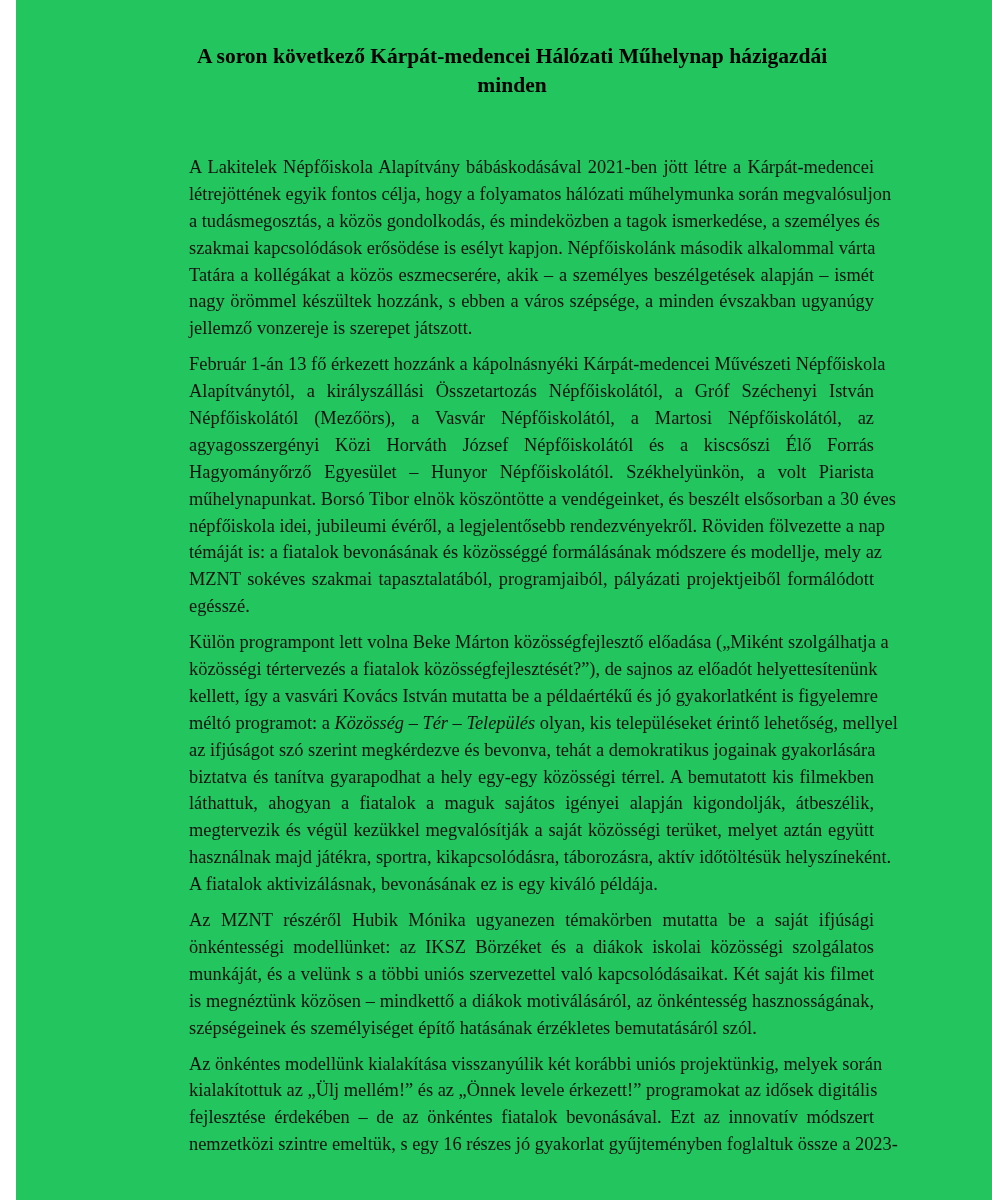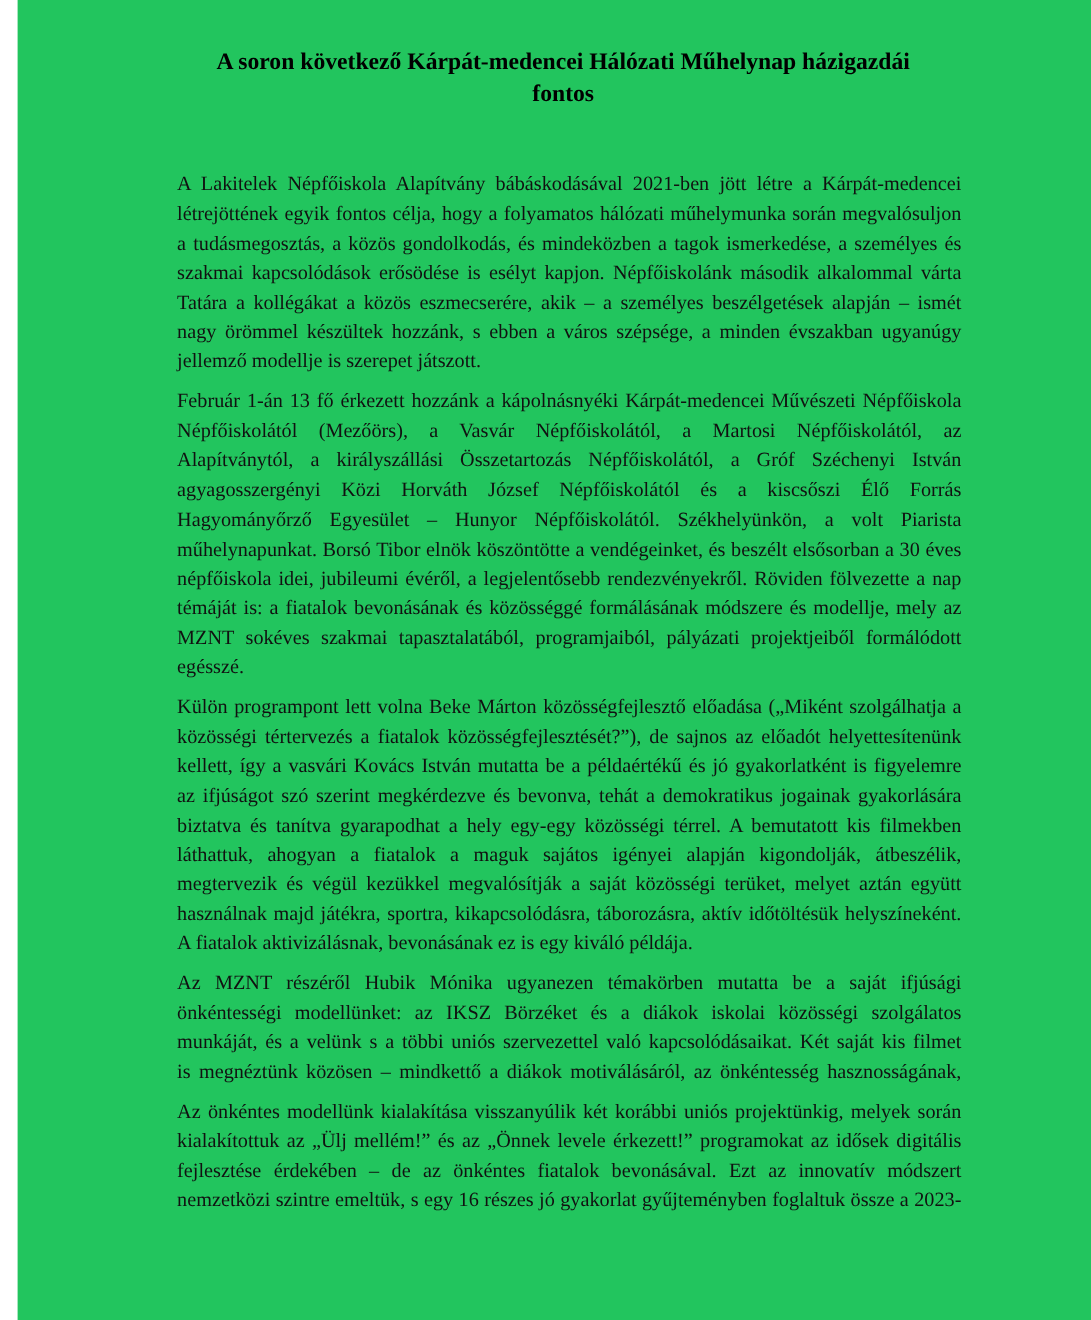--- a/index.html
+++ b/index.html
@@ -16,72 +16,74 @@
     margin: 0; color: #000;
   }
   .title .tl { display: block; }
   .body {
     position: absolute; left: 145px; width: 713px; top: 154px;
     font-size: 18.4px; line-height: 26.9px;
   }
   .para { margin: 0 0 9px 0; }
   .line {
     display: block; text-align: justify; text-align-last: justify;
-    white-space: nowrap; overflow: visible; height: 26.9px;
+    white-space: nowrap; overflow: visible; height: 26.9px; margin-left: 28px;
   }
   .line.last { text-align-last: left; }
   em { font-style: italic; }
 </style>
 </head>
 <body>
 
 <div class="page">
   <h1 class="title">
     <span class="tl">A soron következő Kárpát-medencei Hálózati Műhelynap házigazdái</span>
-    <span class="tl">fontos</span>
+    <span class="tl">minden</span>
   </h1>
 
   <div class="body">
     <p class="para">
         <span class="line">A Lakitelek Népfőiskola Alapítvány bábáskodásával 2021-ben jött létre a Kárpát-medencei</span>
         <span class="line">létrejöttének egyik fontos célja, hogy a folyamatos hálózati műhelymunka során megvalósuljon</span>
         <span class="line">a tudásmegosztás, a közös gondolkodás, és mindeközben a tagok ismerkedése, a személyes és</span>
         <span class="line">szakmai kapcsolódások erősödése is esélyt kapjon. Népfőiskolánk második alkalommal várta</span>
         <span class="line">Tatára a kollégákat a közös eszmecserére, akik – a személyes beszélgetések alapján – ismét</span>
         <span class="line">nagy örömmel készültek hozzánk, s ebben a város szépsége, a minden évszakban ugyanúgy</span>
-        <span class="line last">jellemző modellje is szerepet játszott.</span>
+        <span class="line last">jellemző vonzereje is szerepet játszott.</span>
       </p>
     <p class="para">
         <span class="line">Február 1-án 13 fő érkezett hozzánk a kápolnásnyéki Kárpát-medencei Művészeti Népfőiskola</span>
+        <span class="line">Alapítványtól, a királyszállási Összetartozás Népfőiskolától, a Gróf Széchenyi István</span>
         <span class="line">Népfőiskolától (Mezőörs), a Vasvár Népfőiskolától, a Martosi Népfőiskolától, az</span>
-        <span class="line">Alapítványtól, a királyszállási Összetartozás Népfőiskolától, a Gróf Széchenyi István</span>
         <span class="line">agyagosszergényi Közi Horváth József Népfőiskolától és a kiscsőszi Élő Forrás</span>
         <span class="line">Hagyományőrző Egyesület – Hunyor Népfőiskolától. Székhelyünkön, a volt Piarista</span>
         <span class="line">műhelynapunkat. Borsó Tibor elnök köszöntötte a vendégeinket, és beszélt elsősorban a 30 éves</span>
         <span class="line">népfőiskola idei, jubileumi évéről, a legjelentősebb rendezvényekről. Röviden fölvezette a nap</span>
         <span class="line">témáját is: a fiatalok bevonásának és közösséggé formálásának módszere és modellje, mely az</span>
         <span class="line">MZNT sokéves szakmai tapasztalatából, programjaiból, pályázati projektjeiből formálódott</span>
         <span class="line last">egésszé.</span>
       </p>
     <p class="para">
         <span class="line">Külön programpont lett volna Beke Márton közösségfejlesztő előadása („Miként szolgálhatja a</span>
         <span class="line">közösségi tértervezés a fiatalok közösségfejlesztését?”), de sajnos az előadót helyettesítenünk</span>
         <span class="line">kellett, így a vasvári Kovács István mutatta be a példaértékű és jó gyakorlatként is figyelemre</span>
+        <span class="line">méltó programot: a <em>Közösség – Tér – Település</em> olyan, kis településeket érintő lehetőség, mellyel</span>
         <span class="line">az ifjúságot szó szerint megkérdezve és bevonva, tehát a demokratikus jogainak gyakorlására</span>
         <span class="line">biztatva és tanítva gyarapodhat a hely egy-egy közösségi térrel. A bemutatott kis filmekben</span>
         <span class="line">láthattuk, ahogyan a fiatalok a maguk sajátos igényei alapján kigondolják, átbeszélik,</span>
         <span class="line">megtervezik és végül kezükkel megvalósítják a saját közösségi terüket, melyet aztán együtt</span>
         <span class="line">használnak majd játékra, sportra, kikapcsolódásra, táborozásra, aktív időtöltésük helyszíneként.</span>
         <span class="line last">A fiatalok aktivizálásnak, bevonásának ez is egy kiváló példája.</span>
       </p>
     <p class="para">
         <span class="line">Az MZNT részéről Hubik Mónika ugyanezen témakörben mutatta be a saját ifjúsági</span>
         <span class="line">önkéntességi modellünket: az IKSZ Börzéket és a diákok iskolai közösségi szolgálatos</span>
         <span class="line">munkáját, és a velünk s a többi uniós szervezettel való kapcsolódásaikat. Két saját kis filmet</span>
         <span class="line">is megnéztünk közösen – mindkettő a diákok motiválásáról, az önkéntesség hasznosságának,</span>
+        <span class="line last">szépségeinek és személyiséget építő hatásának érzékletes bemutatásáról szól.</span>
       </p>
     <p class="para">
         <span class="line">Az önkéntes modellünk kialakítása visszanyúlik két korábbi uniós projektünkig, melyek során</span>
         <span class="line">kialakítottuk az „Ülj mellém!” és az „Önnek levele érkezett!” programokat az idősek digitális</span>
         <span class="line">fejlesztése érdekében – de az önkéntes fiatalok bevonásával. Ezt az innovatív módszert</span>
         <span class="line">nemzetközi szintre emeltük, s egy 16 részes jó gyakorlat gyűjteményben foglaltuk össze a 2023-</span>
       </p>
   </div>
 </div>
 

